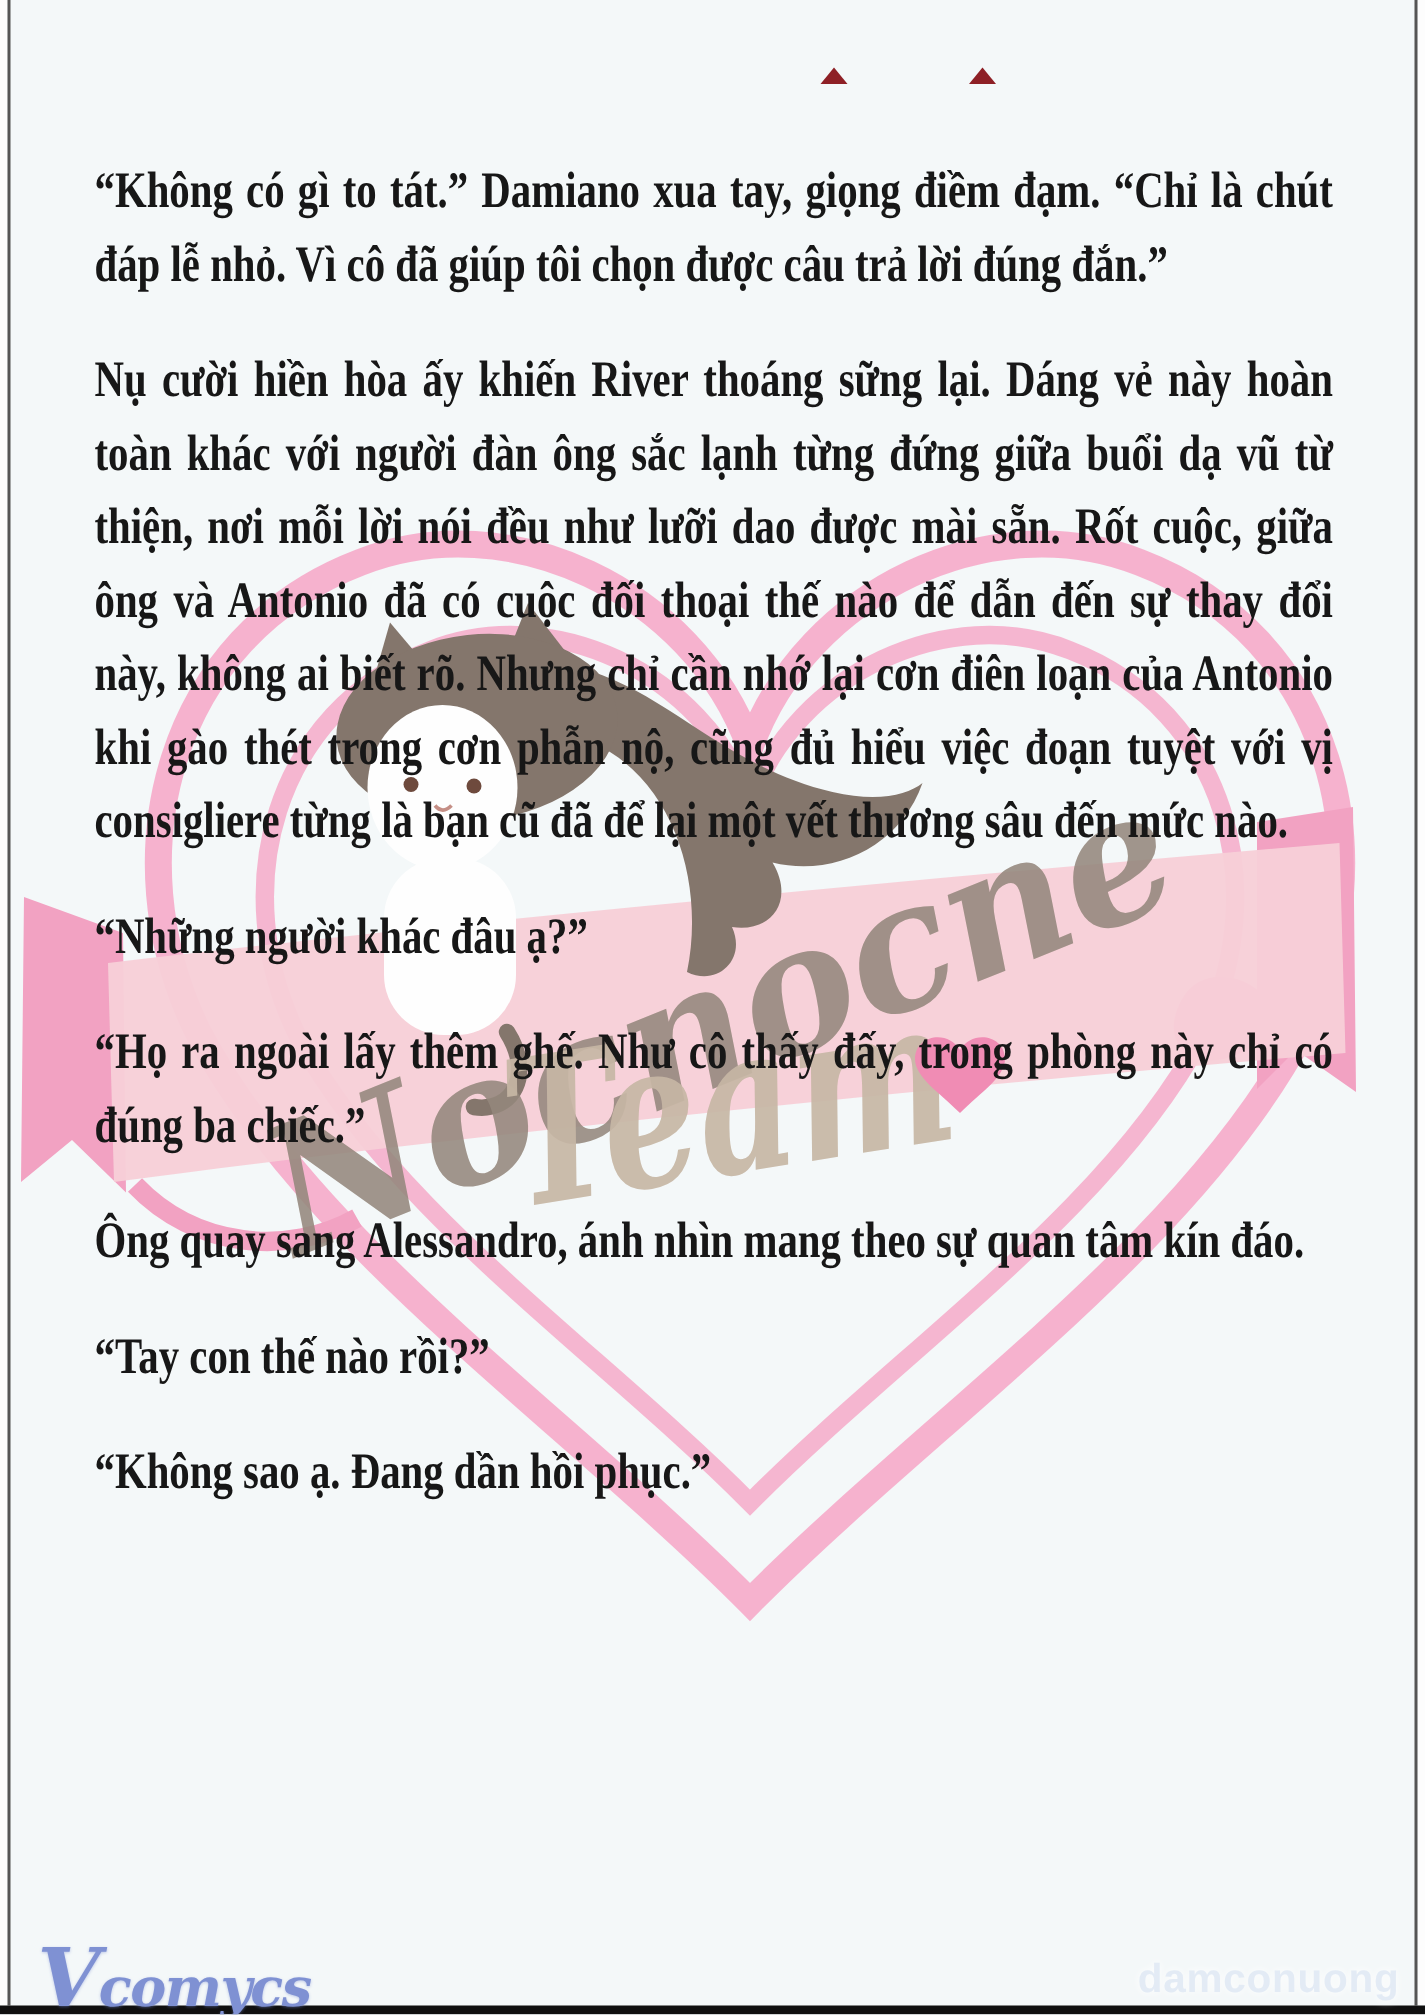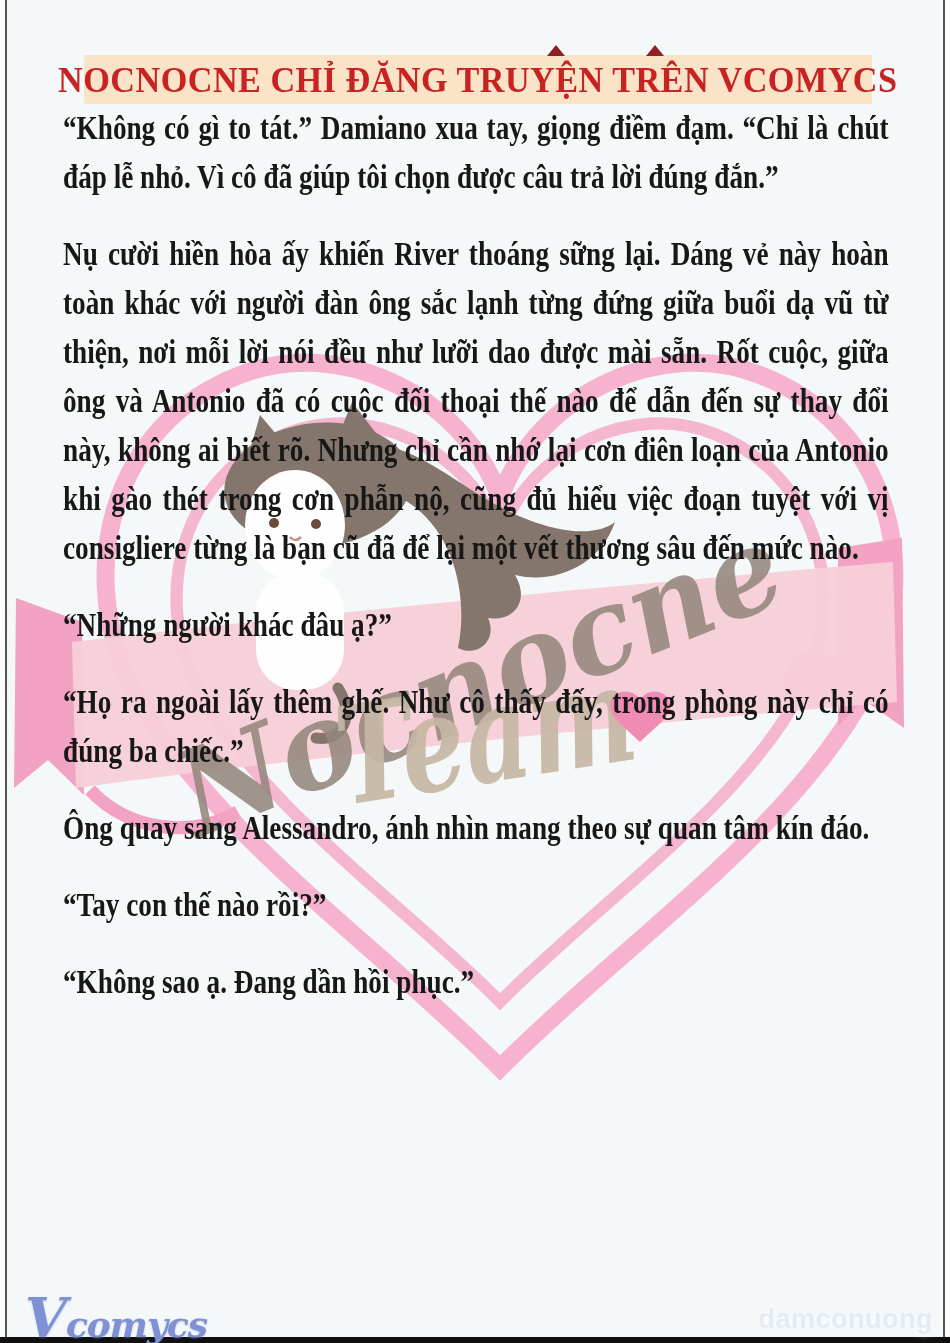--- a/index.html
+++ b/index.html
@@ -101,23 +101,20 @@
       <rect x="256" y="572" width="88" height="118" rx="40" fill="#fefefe"></rect>
       <path d="M 338 688 C 356 716, 342 742, 316 738" stroke-width="11" fill="none" stroke-linecap="round" stroke="#84766c"></path>
     </g>
 
     <text class="script-text" transform="translate(198 838) rotate(-22)" font-size="118" opacity="0.88" textLength="640" lengthAdjust="spacingAndGlyphs" fill="#95887d">Nocnocne</text>
     <text class="script-text" transform="translate(345 805) rotate(-9)" font-size="135" opacity="0.92" textLength="300" lengthAdjust="spacingAndGlyphs" fill="#c7b7a5">Team</text>
     <path d="M 640 700 C 632 686, 610 690, 610 706 C 610 718, 626 728, 640 742
              C 654 728, 670 718, 670 706 C 670 690, 648 686, 640 700 Z" fill="#f08cb4"></path>
   </svg>
 
-  <div class="banner">
-    <span class="banner-text">NOCNOCNE CHỈ ĐĂNG TRUYỆN TRÊN VCOMYCS</span>
-  </div>
   <div class="banner-notch n1"></div>
   <div class="banner-notch n2"></div>
 
   <div class="story">
       <p>“Không có gì to tát.” Damiano xua tay, giọng điềm đạm. “Chỉ là chút đáp lễ nhỏ. Vì cô đã giúp tôi chọn được câu trả lời đúng đắn.”</p>
       <p>Nụ cười hiền hòa ấy khiến River thoáng sững lại. Dáng vẻ này hoàn toàn khác với người đàn ông sắc lạnh từng đứng giữa buổi dạ vũ từ thiện, nơi mỗi lời nói đều như lưỡi dao được mài sẵn. Rốt cuộc, giữa ông và Antonio đã có cuộc đối thoại thế nào để dẫn đến sự thay đổi này, không ai biết rõ. Nhưng chỉ cần nhớ lại cơn điên loạn của Antonio khi gào thét trong cơn phẫn nộ, cũng đủ hiểu việc đoạn tuyệt với vị consigliere từng là bạn cũ đã để lại một vết thương sâu đến mức nào.</p>
       <p>“Những người khác đâu ạ?”</p>
       <p>“Họ ra ngoài lấy thêm ghế. Như cô thấy đấy, trong phòng này chỉ có đúng ba chiếc.”</p>
       <p>Ông quay sang Alessandro, ánh nhìn mang theo sự quan tâm kín đáo.</p>
       <p>“Tay con thế nào rồi?”</p>

